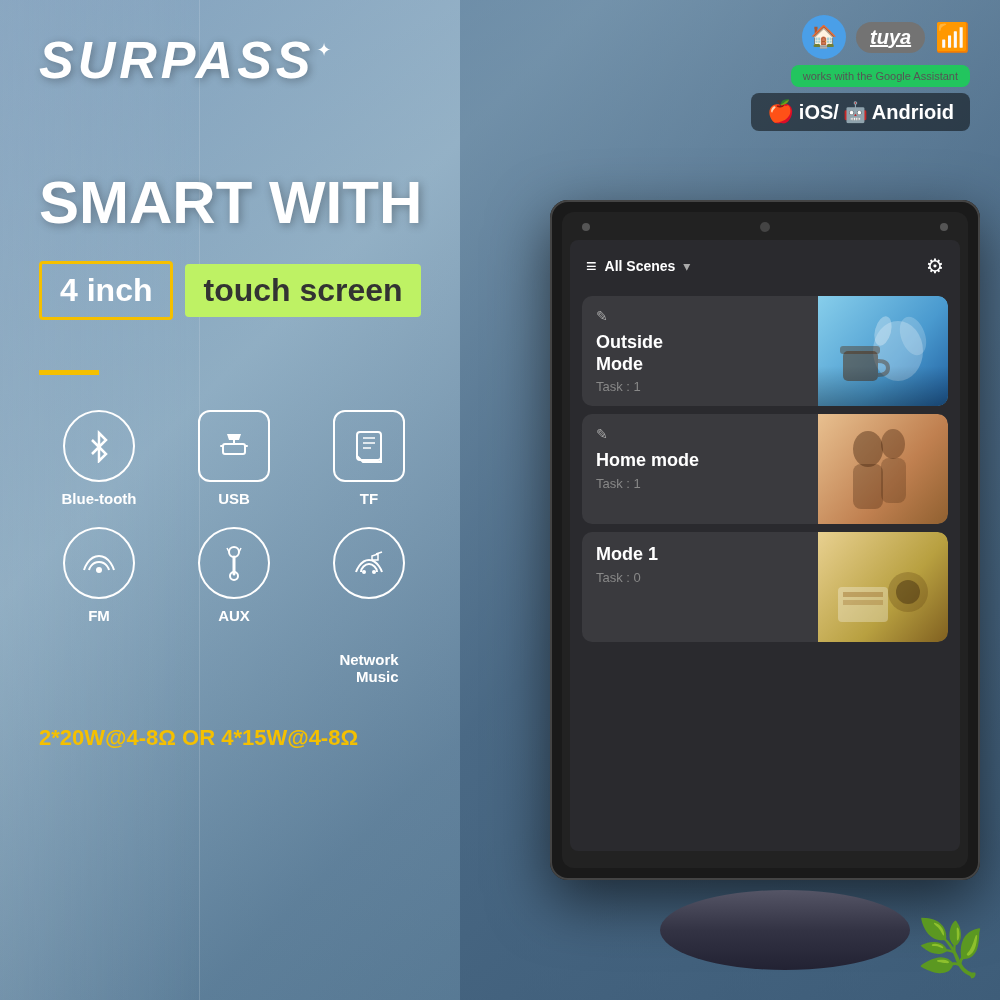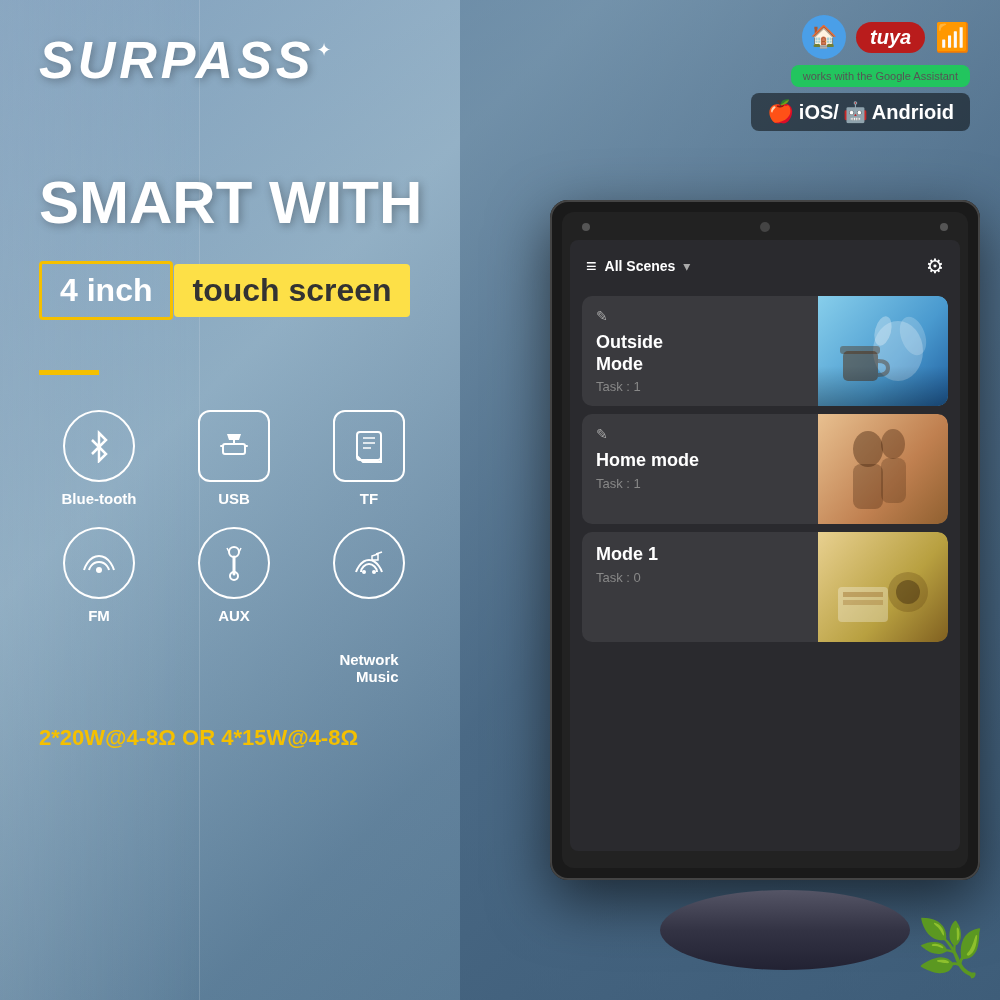--- a/index.html
+++ b/index.html
@@ -63,33 +63,33 @@
       line-height: 1.1;
       margin-bottom: 25px;
       margin-top: 80px;
       text-shadow: 2px 2px 10px rgba(0,0,0,0.3);
     }
 
     
     .inch-badge-row {
       display: flex;
       align-items: center;
-      gap: 1px;
+      gap: 12px;
       margin-bottom: 50px;
     }
     .four-inch-box {
       border: 3px solid #f5c000;
       padding: 8px 18px;
       color: white;
       font-size: 32px;
       font-weight: 700;
       border-radius: 4px;
     }
     .touch-screen-text {
-      background: #fde047;
+      background: #bef264;
       color: #333;
       font-size: 32px;
       font-weight: 700;
       padding: 8px 18px;
       border-radius: 4px;
     }
 
     
     .yellow-line {
       width: 60px;
@@ -165,27 +165,28 @@
       border-radius: 50%;
       width: 44px;
       height: 44px;
       display: flex;
       align-items: center;
       justify-content: center;
       color: white;
       font-size: 22px;
     }
     .tuya-badge {
-      background: #b91c1c;
+      background: #737373;
       border-radius: 20px;
       padding: 4px 14px;
       color: white;
       font-size: 20px;
       font-weight: 700;
       font-style: italic;
+      text-decoration: underline;
     }
     .wifi-icon-badge {
       color: white;
       font-size: 28px;
     }
     .amazon-badge {
       background: white;
       border-radius: 8px;
       padding: 4px 12px;
       display: flex;

